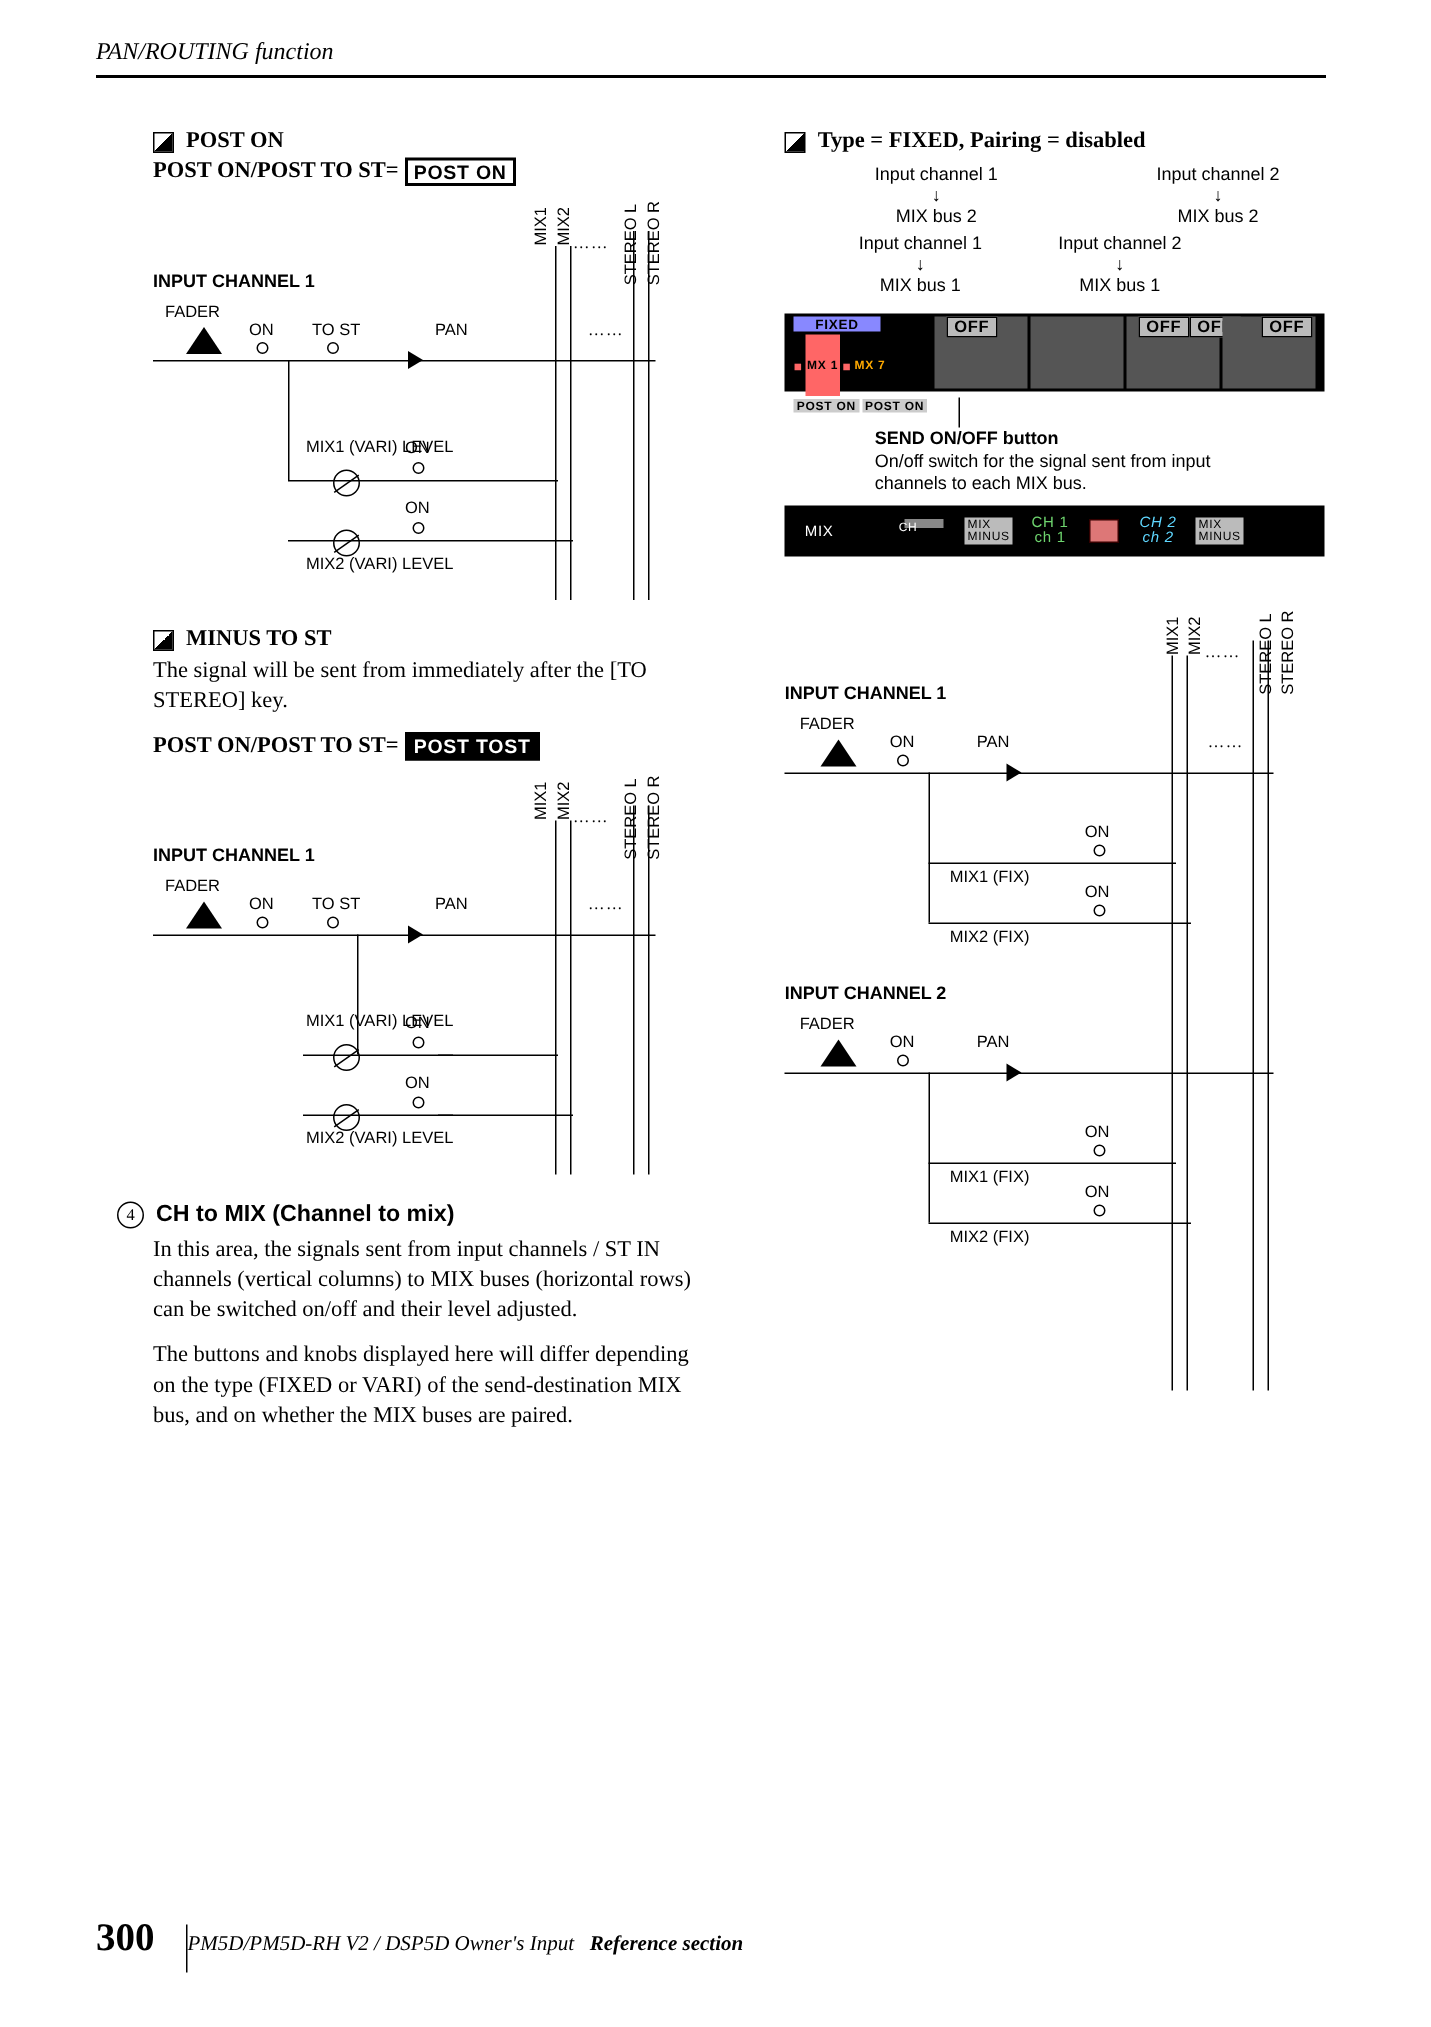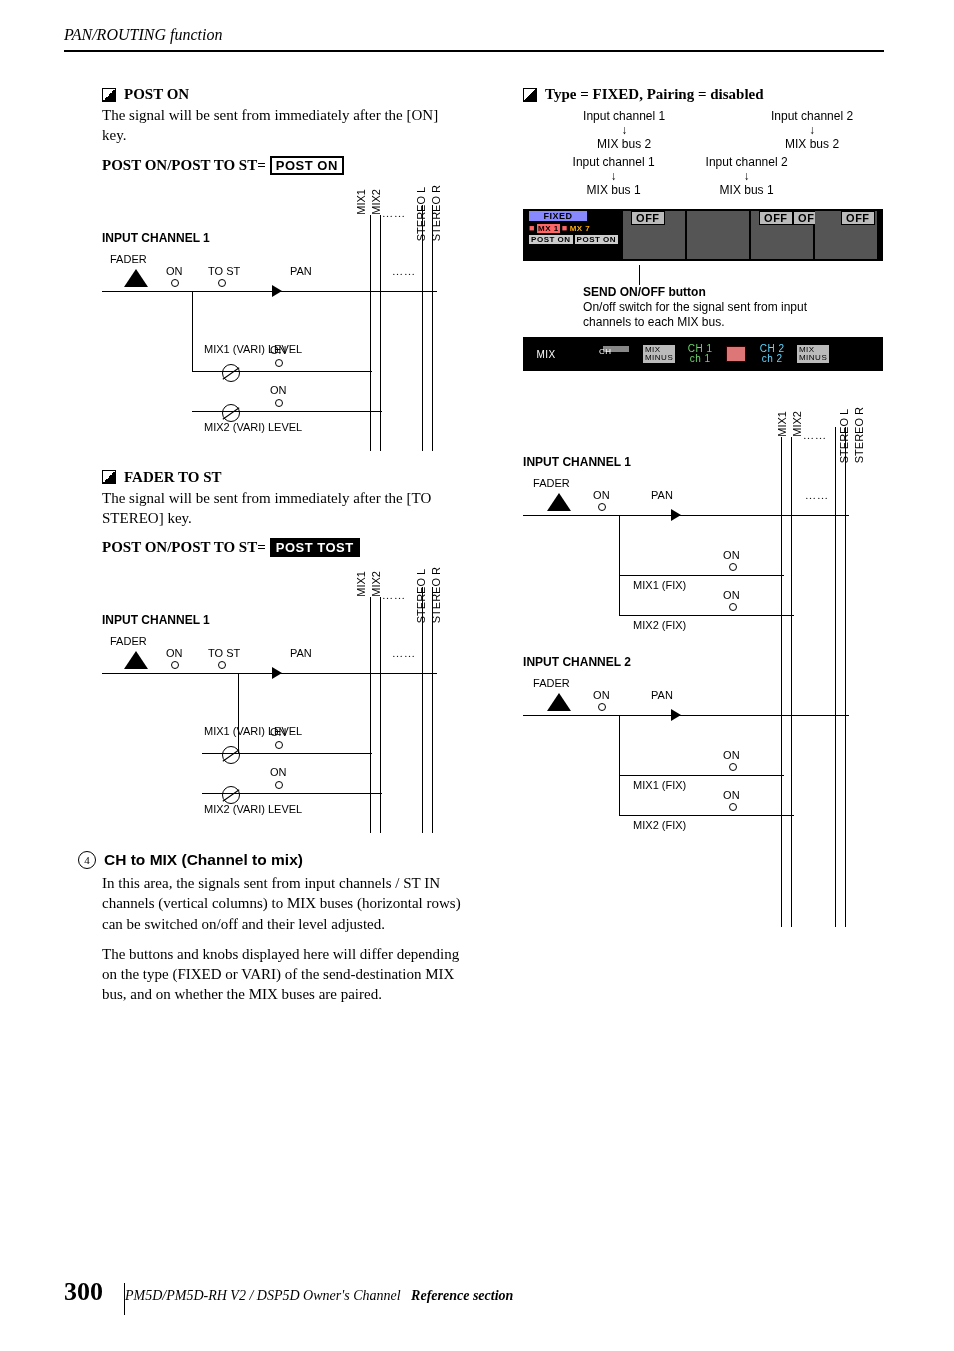--- a/index.html
+++ b/index.html
@@ -180,21 +180,20 @@
 <div class="header">PAN/ROUTING function</div>
 
 <div class="columns">
 
   <div class="col" style="margin-left:38px; width:370px;">
 
     <div class="sub-heading">
       <span class="sub-icon"></span>
       <span>POST ON</span>
     </div>
-    <p>The signal will be sent from immediately after the [ON] key.</p>
     <div class="param-line">
       <span>POST ON/POST TO ST=</span>
       <span class="val-box">POST  ON</span>
     </div>
 
     <div class="sig-box">
       <div class="bus-label-block" style="right:70px; top:0;">
         <div class="rot">MIX1</div>
         <div class="rot">MIX2</div>
       </div>
@@ -235,21 +234,21 @@
         <div class="lbl" style="left:168px; top:133px;">ON</div>
         <div class="switch" style="position:absolute; left:173px; top:148px;"></div>
         <div class="line-h" style="left:190px; top:120px; width:80px;"></div>
         <div class="line-h" style="left:190px; top:160px; width:90px;"></div>
         <div class="lbl" style="left:102px; top:170px;"><span>MIX2 (VARI) LEVEL</span></div>
       </div>
     </div>
 
     <div class="sub-heading">
       <span class="sub-icon"></span>
-      <span>FADER TO ST</span>
+      <span>MINUS TO ST</span>
     </div>
     <p>The signal will be sent from immediately after the [TO STEREO] key.</p>
     <div class="param-line">
       <span>POST ON/POST TO ST=</span>
       <span class="val-box inv">POST TOST</span>
     </div>
 
     <div class="sig-box">
       <div class="bus-label-block" style="right:70px; top:0;">
         <div class="rot">MIX1</div>
@@ -333,21 +332,21 @@
           <div>MIX bus 1</div>
         </div>
       </div>
     </div>
 
     <div class="ui-chunk" style="width:360px; height:52px;">
       <div style="position:absolute; left:6px; top:2px; display:flex; flex-direction:column; gap:2px;">
         <span class="tag" style="width:54px; text-align:center; background:#88f; color:#000; font-size:9px;">FIXED</span>
         <div style="display:flex; gap:2px; align-items:center;">
           <span style="color:#f66; font-size:9px;">■</span>
-          <span style="background:#f66; color:#000; font-size:8px; padding:0 1px;">MX 1</span>
+          <span style="background:#f66; color:#000; font-size:8px; padding:16px 1px;">MX 1</span>
           <span style="color:#f66; font-size:9px;">■</span>
           <span style="color:#fa0; font-size:8px;">MX 7</span>
         </div>
         <div style="display:flex; gap:2px;">
           <span class="tag" style="font-size:8px; background:#ccc;">POST ON</span>
           <span class="tag" style="font-size:8px; background:#ccc;">POST ON</span>
         </div>
       </div>
       <div style="position:absolute; left:100px; top:2px; bottom:2px; right:4px; display:flex; gap:2px;">
         <div class="slot" style="position:relative; width:62px; height:100%;">
@@ -381,21 +380,21 @@
       <div class="mm-col" style="width:40px;">
         <span class="mm-btn"><span>MIX</span><br><span>MINUS</span></span>
       </div>
       <div class="mm-col mm-green" style="width:42px;">
         <span>CH 1</span>
         <span>ch 1</span>
       </div>
       <div style="width:30px; display:flex; justify-content:center;">
         <span style="background:#d77; width:18px; height:14px; display:inline-block; border:1px solid #300;"></span>
       </div>
-      <div class="mm-col mm-cyan" style="width:42px;">
+      <div class="mm-col mm-cyan" style="width:42px;font-style:italic;">
         <span>CH 2</span>
         <span>ch 2</span>
       </div>
       <div class="mm-col" style="width:40px;">
         <span class="mm-btn"><span>MIX</span><br><span>MINUS</span></span>
       </div>
     </div>
 
     <div class="sig-box" style="margin-top:40px; width:360px;">
       <div class="bus-label-block" style="right:80px; top:0;">
@@ -457,17 +456,17 @@
         <div class="lbl" style="left:110px; top:144px;">MIX2 (FIX)</div>
       </div>
     </div>
 
   </div>
 </div>
 
 <div class="footer">
   <span class="pagenum">300</span>
   <span class="footer-text">
-    <span>PM5D/PM5D-RH V2 / DSP5D Owner's Channel</span>&nbsp;&nbsp;
+    <span>PM5D/PM5D-RH V2 / DSP5D Owner's Input</span>&nbsp;&nbsp;
     <span class="footer-bold">Reference section</span>
   </span>
 </div>
 <div class="footer-rule"></div>
 
 </body></html>

